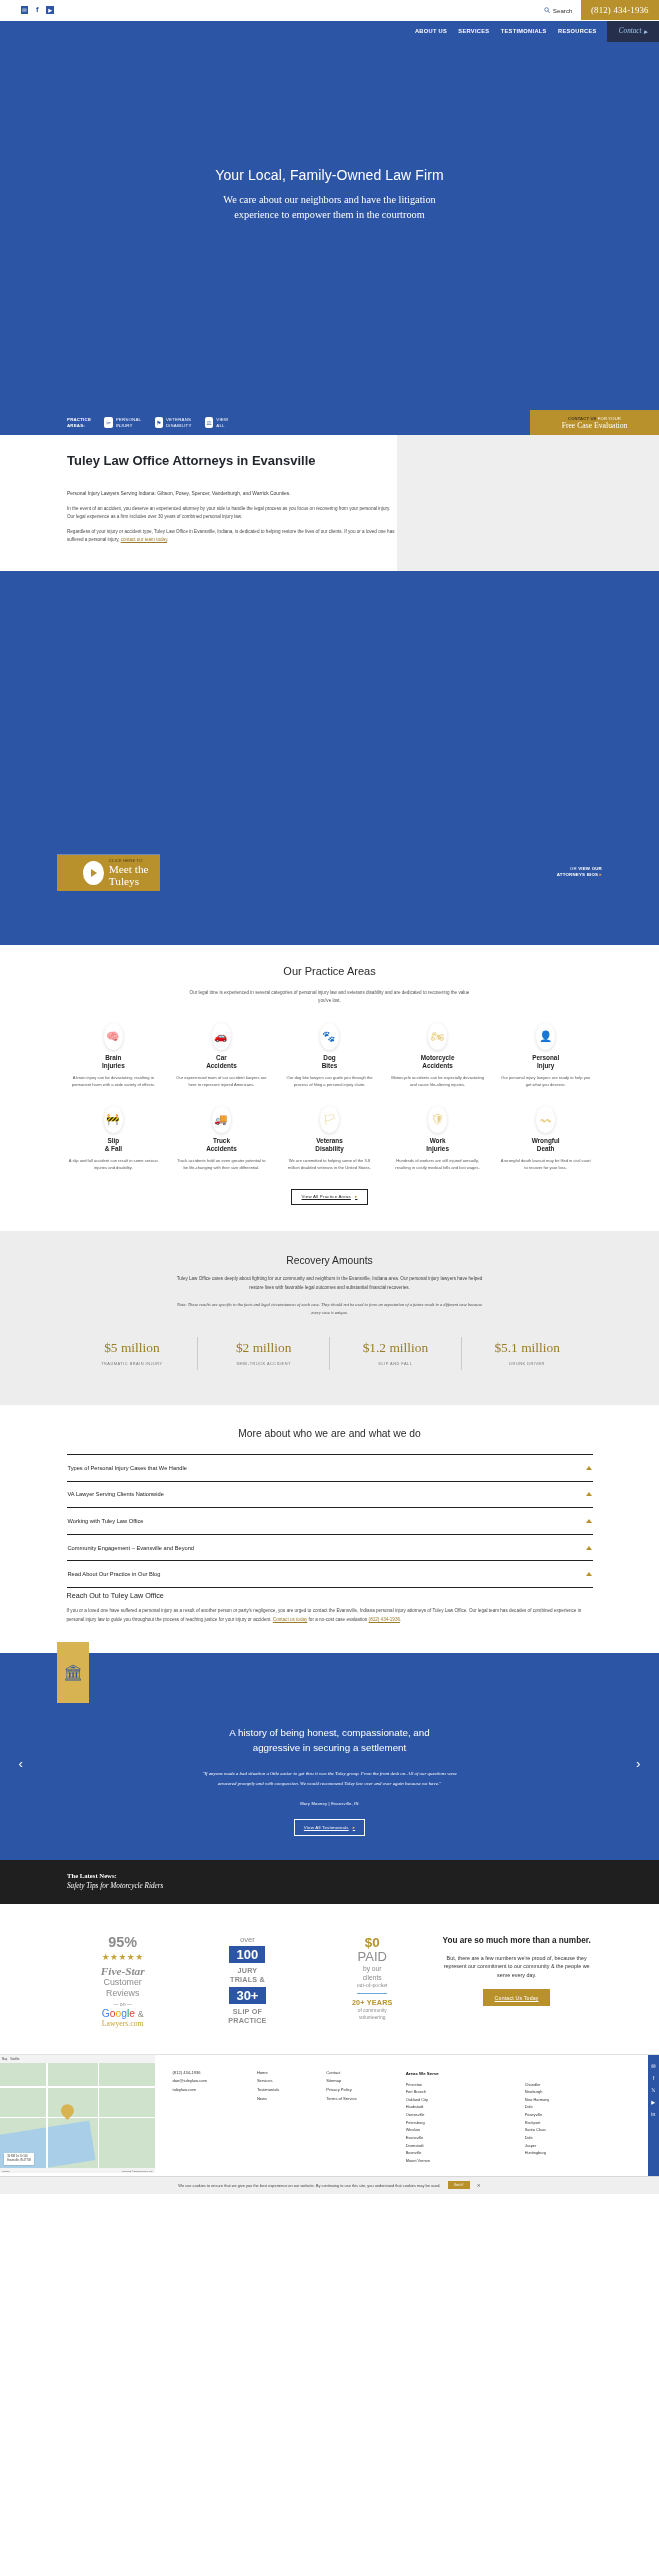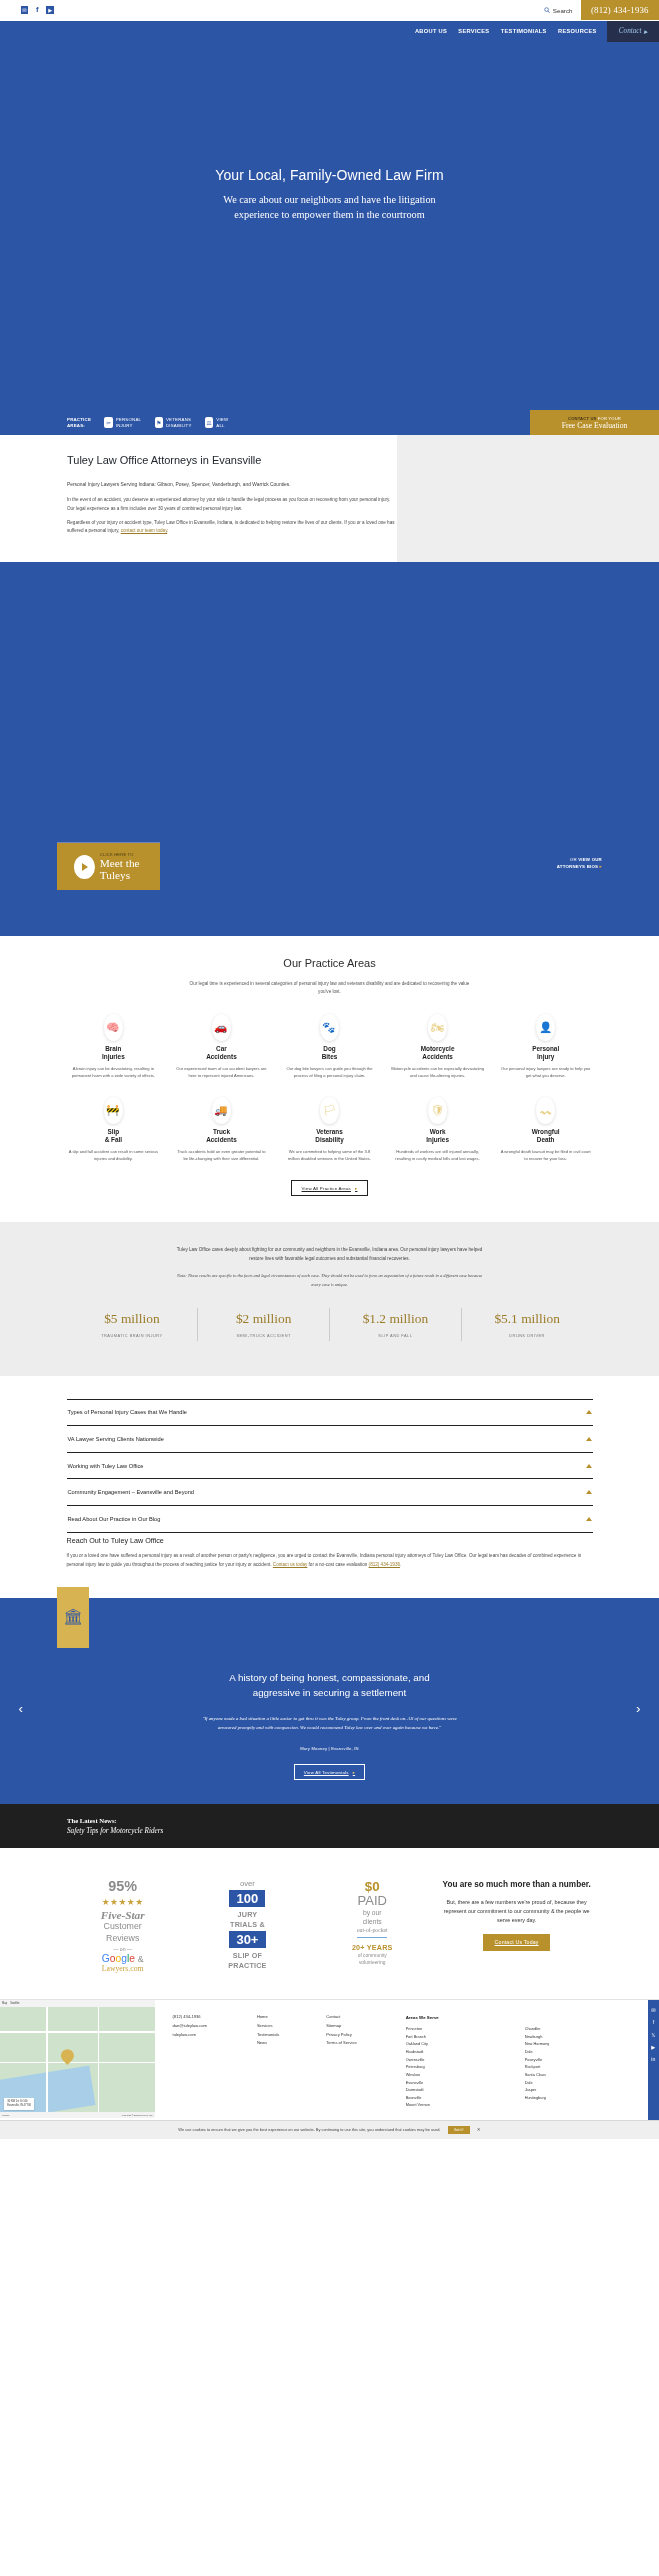--- a/index.html
+++ b/index.html
@@ -50,30 +50,30 @@
   .pb-txt { color: #fff; font-size: 4.4px; line-height: 1.35; letter-spacing: 0.2px; }
   .pb-cta { width: 129px; background: #b8912c; color: #fff; display: flex; flex-direction: column;
     align-items: center; justify-content: center; text-align: center; }
   .pb-cta .l1 { font-size: 4.1px; letter-spacing: 0.2px; }
   .pb-cta .l1 b { color: #45341a; }
   .pb-cta .l2 { font-family: "Liberation Serif", serif; font-size: 7.7px; }
 
   
   .intro-wrap { display: flex; background: #fff; }
   .intro { width: 397px; padding: 17.5px 0 20.6px 67px; }
-  .intro h2 { font-size: 11px; font-weight: 400; color: #22272e; line-height: 1.3; margin-bottom: 14px; }
+  .intro h2 { font-size: 13px; font-weight: 700; color: #22272e; line-height: 1.3; margin-bottom: 20px; }
   .intro .lead { font-size: 4.9px; color: #3b3b3b; line-height: 1.75; margin-bottom: 6.7px; }
   .intro p { font-size: 4.6px; color: #4a4a4a; line-height: 1.8; margin-bottom: 6.2px; }
   .intro a { color: #9a7b28; }
   .intro-side { flex: 1; background: #eeeeee; }
 
   
   .video-block { background: #2d55a5; height: 374px; position: relative; }
-  .meet-btn { position: absolute; left: 57px; bottom: 46px; width: 103px; height: 48px;
-    background: #b8912c; display: flex; align-items: center; gap: 5.2px; padding-left: 17px;
+  .meet-btn { position: absolute; left: 57px; bottom: 54px; width: 103px; height: 37px;
+    background: #b8912c; display: flex; align-items: center; gap: 5.2px; padding-left: 26px;
     border-top: 1px solid #6f86bd; }
   .play-circle { width: 20.6px; height: 24px; background: #fff; border-radius: 50%;
     display: flex; align-items: center; justify-content: center; flex: none; }
   .play-tri { width: 0; height: 0; border-left: 6.2px solid #b8912c;
     border-top: 4.1px solid transparent; border-bottom: 4.1px solid transparent; margin-left: 2.1px; }
   .meet-txt .mt1 { font-size: 4.1px; font-weight: 700; color: #4a3a13; letter-spacing: 0.2px; }
   .meet-txt .mt1 span { font-weight: 400; }
   .meet-txt .mt2 { font-family: "Liberation Serif", serif; font-size: 11.3px; color: #fff; line-height: 1.1; }
   .bios-link { position: absolute; right: 57px; bottom: 66px; color: #fff; font-size: 4.4px;
     text-align: right; line-height: 1.5; font-weight: 600; letter-spacing: 0.2px; }
@@ -362,20 +362,21 @@
         <p>A wrongful death lawsuit may be filed in civil court to recover for your loss.</p>
       </div>
     </div>
   <a class="btn-outline" href="#">
     <span>View All Practice Areas</span>
     <span class="ca">▸</span>
   </a>
 </div>
 
 <div class="rec">
+  <h2>Recovery Amounts</h2>
   <div class="p1">Tuley Law Office cares deeply about fighting for our community and neighbors in the Evansville, Indiana area. Our personal injury lawyers have helped restore lives with favorable legal outcomes and substantial financial recoveries.</div>
   <div class="note">Note: These results are specific to the facts and legal circumstances of each case. They should not be used to form an expectation of a future result in a different case because every case is unique.</div>
   <div class="rec-grid" id="rec-grid">
       <div class="rec-item">
         <div class="rec-amt">$5 million</div>
         <div class="rec-lbl">TRAUMATIC BRAIN INJURY</div>
       </div>
       <div class="rec-item">
         <div class="rec-amt">$2 million</div>
         <div class="rec-lbl">SEMI-TRUCK ACCIDENT</div>
@@ -385,20 +386,21 @@
         <div class="rec-lbl">SLIP AND FALL</div>
       </div>
       <div class="rec-item">
         <div class="rec-amt">$5.1 million</div>
         <div class="rec-lbl">DRUNK DRIVER</div>
       </div>
     </div>
 </div>
 
 <div class="acc">
+  <h2>More about who we are and what we do</h2>
   <div class="acc-list" id="acc-list">
       <div class="acc-row">
         <span class="t">Types of Personal Injury Cases that We Handle</span>
         <span class="caret"></span>
       </div>
       <div class="acc-row">
         <span class="t">VA Lawyer Serving Clients Nationwide</span>
         <span class="caret"></span>
       </div>
       <div class="acc-row">

